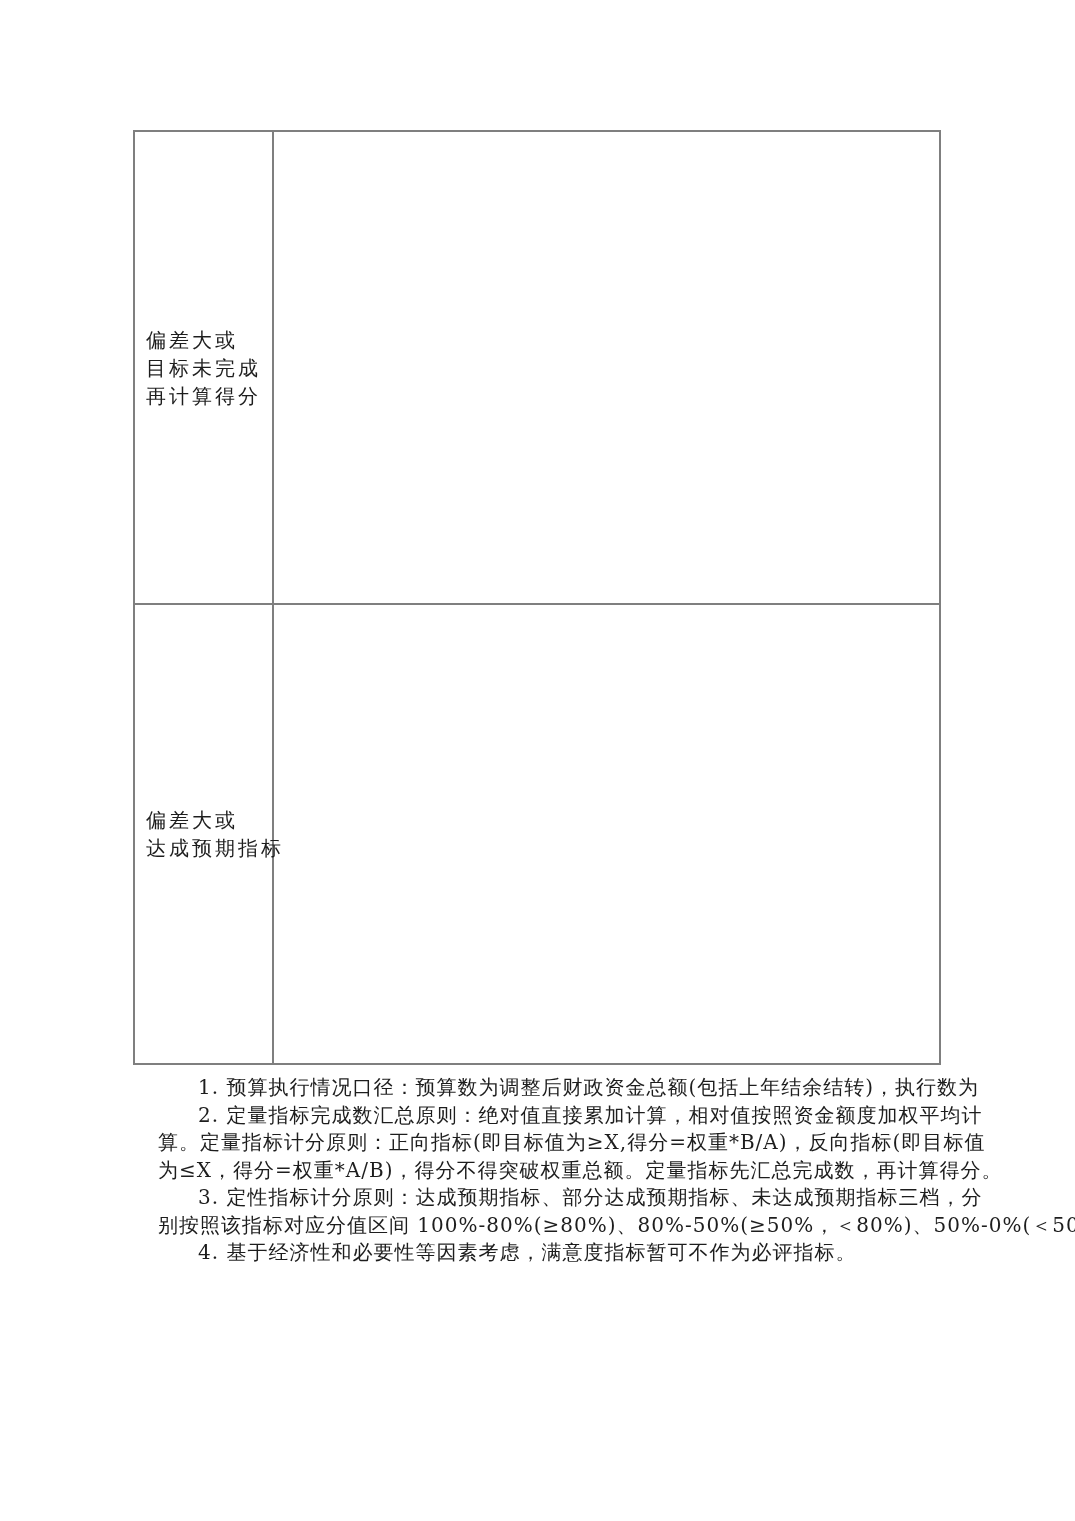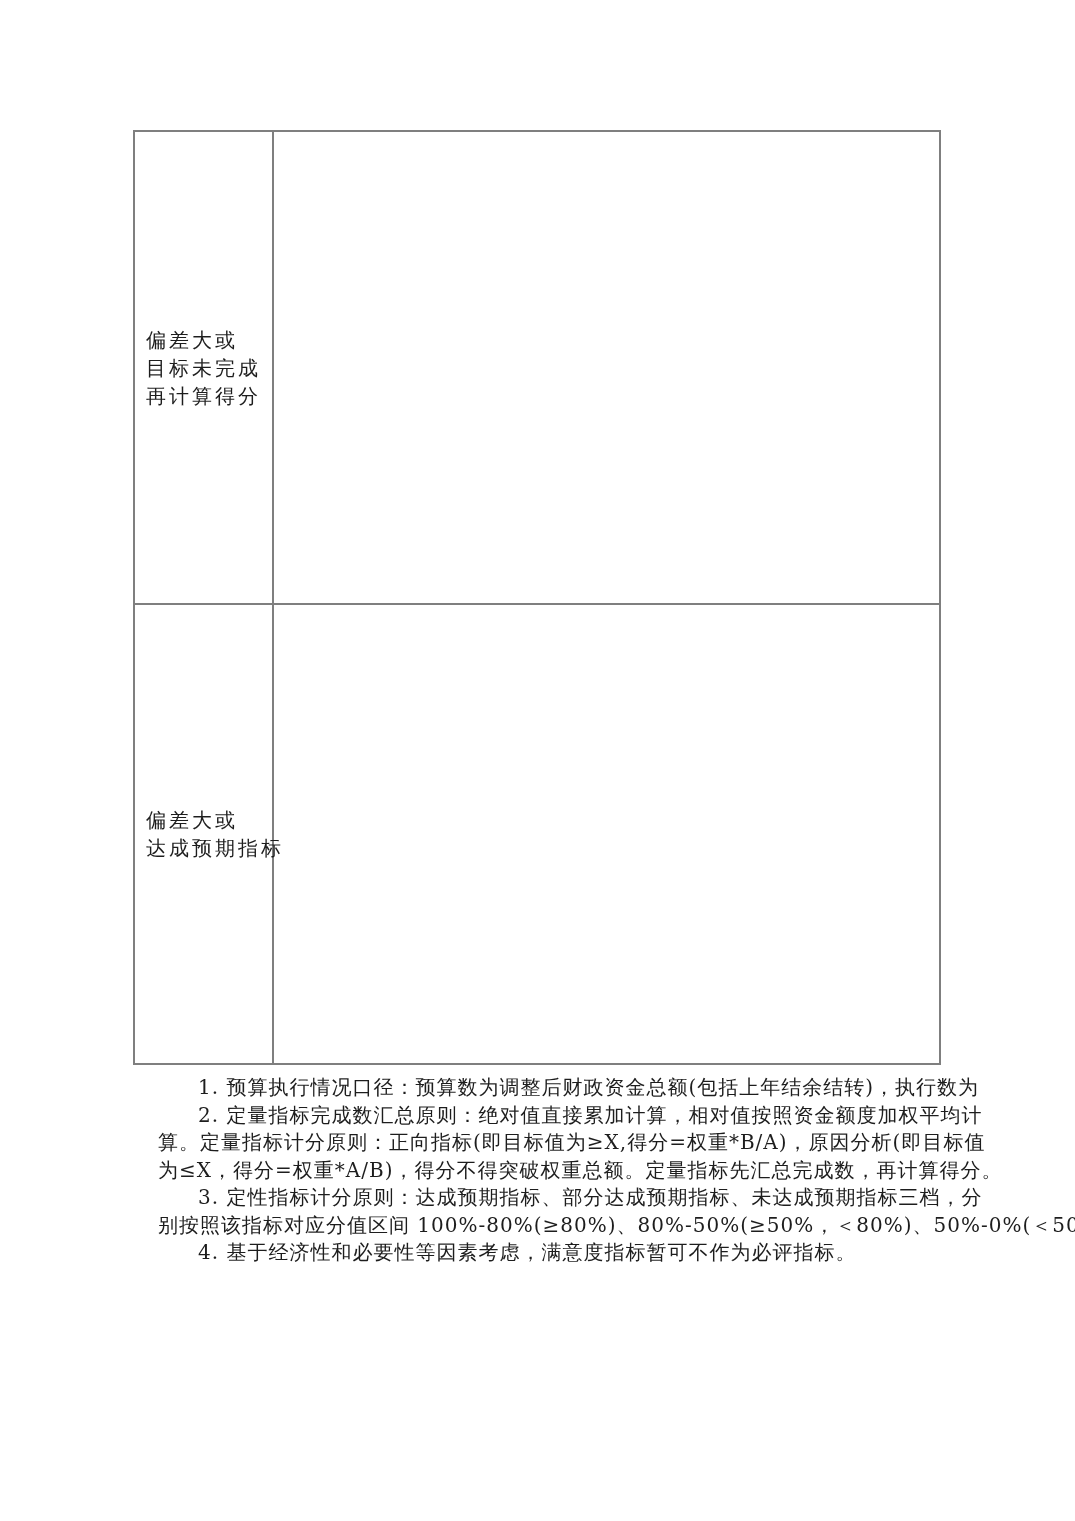--- a/index.html
+++ b/index.html
@@ -80,20 +80,20 @@
         <span class="label-line">达成预期指标</span>
       </div>
       <div class="content-cell"></div>
     </div>
 
   </div>
 
   <div class="remarks">
     <div class="rline indent">1. 预算执行情况口径：预算数为调整后财政资金总额(包括上年结余结转)，执行数为</div>
     <div class="rline indent">2. 定量指标完成数汇总原则：绝对值直接累加计算，相对值按照资金额度加权平均计</div>
-    <div class="rline">算。定量指标计分原则：正向指标(即目标值为≥X,得分=权重*B/A)，原因分析(即目标值</div>
+    <div class="rline">算。定量指标计分原则：正向指标(即目标值为≥X,得分=权重*B/A)，反向指标(即目标值</div>
     <div class="rline">为≤X，得分=权重*A/B)，得分不得突破权重总额。定量指标先汇总完成数，再计算得分。</div>
     <div class="rline indent">3. 定性指标计分原则：达成预期指标、部分达成预期指标、未达成预期指标三档，分</div>
     <div class="rline">别按照该指标对应分值区间 100%-80%(≥80%)、80%-50%(≥50%，＜80%)、50%-0%(＜50%)</div>
     <div class="rline indent">4. 基于经济性和必要性等因素考虑，满意度指标暂可不作为必评指标。</div>
   </div>
 
 </div>
 
 </body></html>

